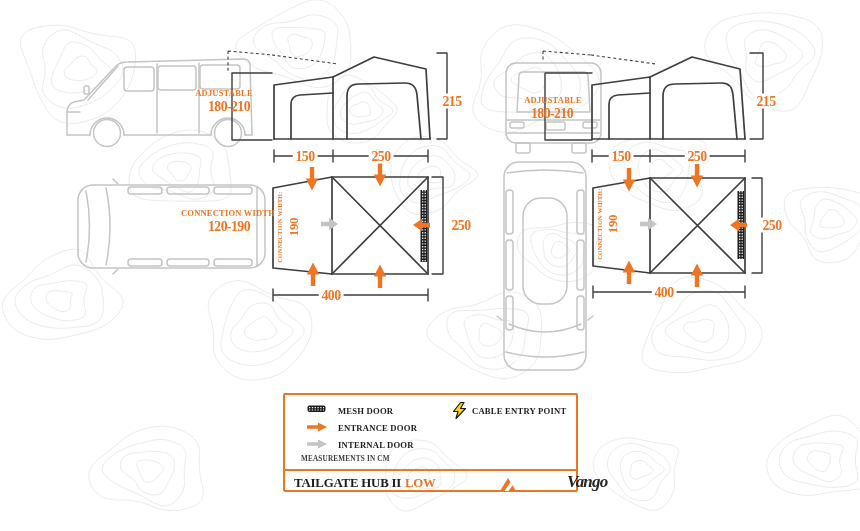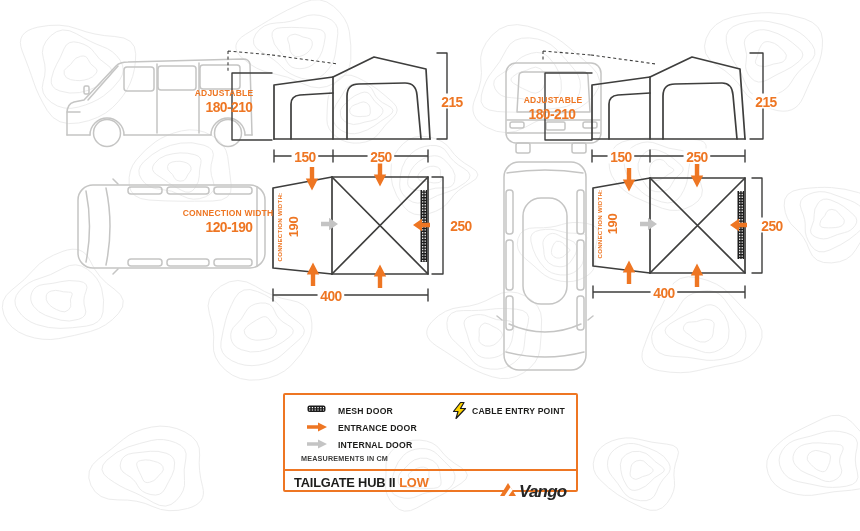--- a/index.html
+++ b/index.html
@@ -1,17 +1,17 @@
 <!DOCTYPE html>
 <html><head>
 <meta charset="utf-8">
 <style>
   html,body{margin:0;padding:0;background:#fff;}
   #stage{position:relative;width:860px;height:531px;overflow:hidden;background:#fff;
-         font-family:Liberation Sans, sans-serif;}
+         font-family:Liberation Serif, serif;}
   #contours,#art{position:absolute;left:0;top:0;}
   .label{position:absolute;white-space:nowrap;font-weight:bold;color:#EE7623;
          transform:translate(-50%,-50%);line-height:1;}
   .dim{font-size:15px;letter-spacing:-0.6px;transform:translate(-50%,-50%) scaleX(.92);}
   .dim.bg{background:#fff;padding:0 3px;}
   .adj-small{font-size:8.5px;letter-spacing:.2px;}
   .rot{transform:translate(-50%,-50%) rotate(-90deg);}
   .rot-dim{font-size:13px;letter-spacing:-0.4px;}
   .conn{font-size:6px;letter-spacing:.3px;}
   
@@ -21,21 +21,21 @@
   .leg-text{position:absolute;font-weight:bold;font-size:9px;letter-spacing:.2px;
             color:#1d1d1b;line-height:10px;transform:scaleX(.96);transform-origin:left;}
   .leg-note{position:absolute;font-weight:bold;font-size:7.5px;color:#3c3c3b;
             letter-spacing:.2px;transform:scaleX(.96);transform-origin:left;}
   #legend-divider{position:absolute;left:283px;top:469px;width:295px;height:2px;
                   background:#EE7623;}
   #footer-title{position:absolute;left:294px;top:475px;font-weight:bold;font-size:13.5px;
                 color:#1d1d1b;letter-spacing:-0.2px;transform:scaleX(.95);
                 transform-origin:left;white-space:nowrap;}
   #footer-title .variant{color:#EE7623;margin-left:4px;}
-  #brand{position:absolute;left:500px;top:482px;display:flex;align-items:flex-start;}
+  #brand{position:absolute;left:500px;top:472px;display:flex;align-items:flex-end;gap:48px;}
   #brand .brand-text{font-weight:bold;font-style:italic;font-size:17px;color:#262626;
                      letter-spacing:-0.8px;margin-left:2px;}
 </style>
 </head>
 <body>
 
 <div id="stage">
 
   <svg id="contours" width="860" height="531">
       <path d="M95.8 73.7 Q92.8 77.4 88.5 78.9 Q84.2 80.4 79.9 80.6 Q75.6 80.8 70.5 79.6 Q65.5 78.4 64.2 74.2 Q62.9 70.0 67.0 67.4 Q71.1 64.8 73.1 61.2 Q75.0 57.6 80.6 56.3 Q86.1 54.9 88.1 59.5 Q90.0 64.2 94.4 67.1 Q98.8 70.0 95.8 73.7 Z" fill="none" stroke="#ECECEC" stroke-width="1"></path>

